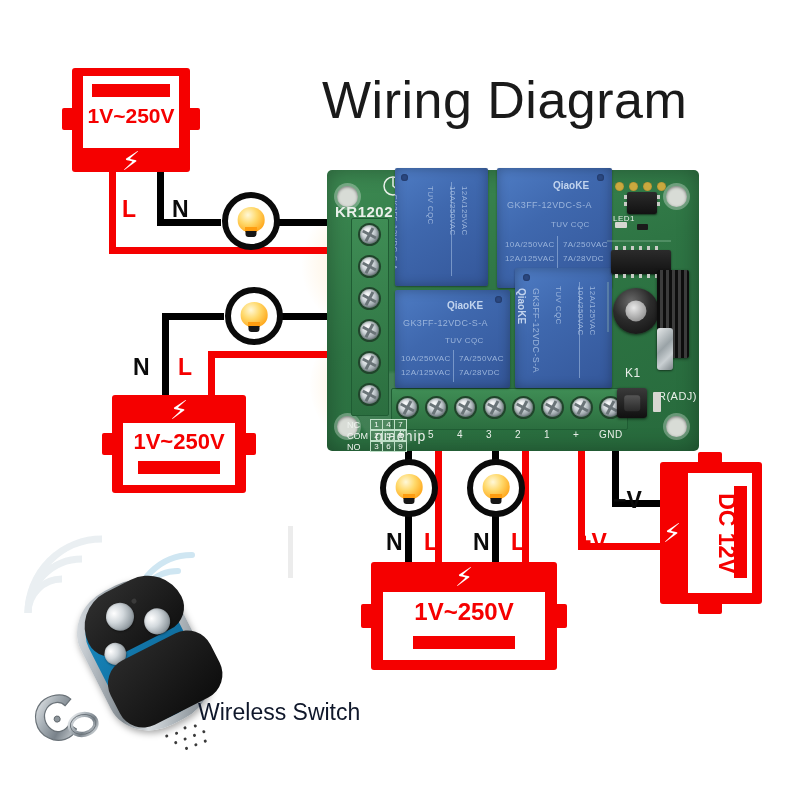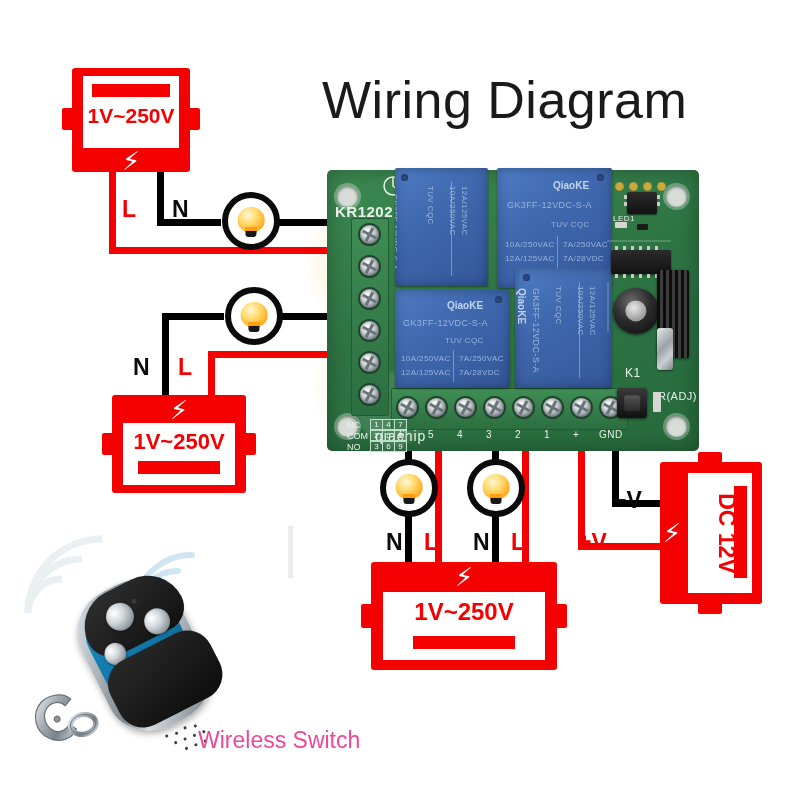--- a/index.html
+++ b/index.html
@@ -119,21 +119,21 @@
      background:linear-gradient(160deg,#2a2a2a,#0c0c0c);}
   #remote .speaker{position:absolute;left:30px;top:86px;width:48px;height:26px;}
   #remote .speaker i{position:absolute;width:3px;height:3px;border-radius:50%;background:#3a3a3a;}
   #remote .btn{position:absolute;border-radius:50%;
      background:radial-gradient(circle at 36% 30%,#ffffff 0%,#d3d9dd 35%,#98a1a7 68%,#656d72 100%);
      box-shadow:0 1px 2px rgba(0,0,0,.45), inset 0 0 2px rgba(0,0,0,.3);}
   #remote .led{position:absolute;width:5px;height:5px;border-radius:50%;background:#3a3a3a;}
   #remote .ring{position:absolute;left:4px;top:128px;width:76px;height:76px;transform:rotate(-12deg);}
   #remote .arc{position:absolute;}
 
-  #wlabel{position:absolute;left:198px;top:699px;font-size:23px;color:#ec4899;z-index:9;white-space:nowrap;margin-top:28px;}
+  #wlabel{position:absolute;left:198px;top:699px;font-size:23px;color:#0f172a;z-index:9;white-space:nowrap;}
 
   .softglow{position:absolute;border-radius:50%;z-index:2;
      background:radial-gradient(circle,rgba(255,196,110,.30) 0%,rgba(255,210,140,.12) 55%,rgba(255,255,255,0) 72%);}
 </style>
 </head>
 <body>
 
 <div id="stage">
 
   <div id="wm-bar"></div>

